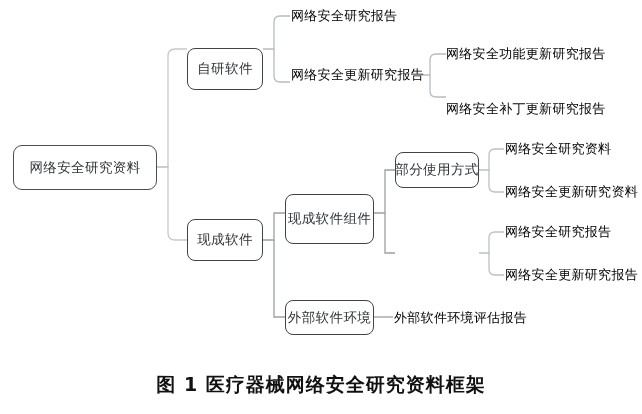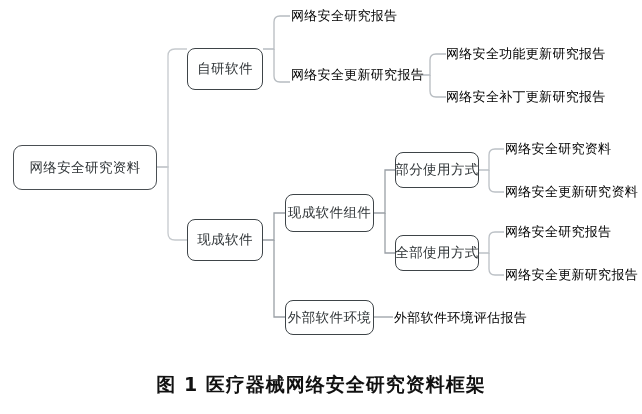--- a/index.html
+++ b/index.html
@@ -113,33 +113,32 @@
   <div class="node root" style="left:13px; top:145px; width:144px; height:45px;">网络安全研究资料</div>
 
   <div class="node" style="left:187px; top:28px; width:76px; height:42px;margin-top:20px;">自研软件</div>
 
   <div class="leaf" style="left:291px; top:9px;">网络安全研究报告</div>
 
   <div class="leaf" style="left:291px; top:68px;">网络安全更新研究报告</div>
 
   <div class="leaf" style="left:446px; top:47px;">网络安全功能更新研究报告</div>
 
-  <div class="leaf" style="left:446px; top:90px;">网络安全补丁更新研究报告</div>
+  <div class="leaf" style="left:446px; top:102px;">网络安全补丁更新研究报告</div>
 
   <div class="node" style="left:187px; top:219px; width:76px; height:42px;">现成软件</div>
 
-  <div class="node" style="left:285px; top:194px; width:89px; height:38px;">现成软件组件</div>
+  <div class="node" style="left:285px; top:194px; width:89px; height:50px;">现成软件组件</div>
 
   <div class="node" style="left:285px; top:300px; width:89px; height:35px;">外部软件环境</div>
 
   <div class="leaf" style="left:394px; top:311px;">外部软件环境评估报告</div>
 
   <div class="node" style="left:395px; top:152px; width:84px; height:36px;text-align:center;">部分使用方式</div>
 
-  <div class="node" style="left:395px; top:235px; width:84px; height:36px;">全部使用方式</div>
 
   <div class="leaf" style="left:505px; top:142px;">网络安全研究资料</div>
 
   <div class="leaf" style="left:505px; top:185px;">网络安全更新研究资料</div>
 
   <div class="leaf" style="left:505px; top:225px;">网络安全研究报告</div>
 
   <div class="leaf" style="left:505px; top:268px;">网络安全更新研究报告</div>
 
   <div class="caption">图 1  医疗器械网络安全研究资料框架</div>

